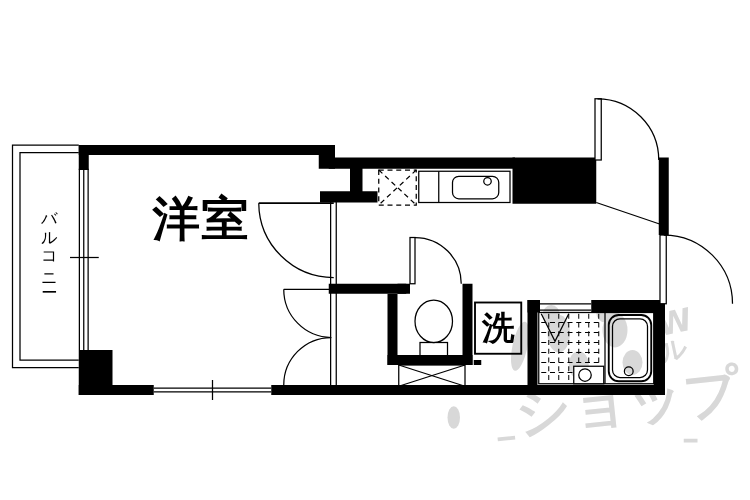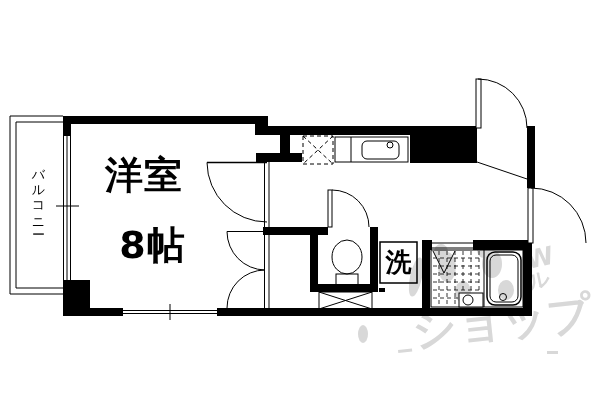--- a/index.html
+++ b/index.html
@@ -2,21 +2,21 @@
 <html><head>
 <meta charset="utf-8">
 <style>
   html,body{margin:0;padding:0;background:#fff;}
   .stage{
     position:relative;width:600px;height:400px;background:#ffffff;
     font-family:"DejaVu Sans","Liberation Sans",sans-serif;overflow:hidden;
   }
   .stage svg{position:absolute;left:0;top:0;}
   .lbl{position:absolute;color:#000;}
-  .room-name{left:105px;top:150px;width:95px;text-align:left;
+  .room-name{left:105px;top:150px;width:95px;text-align:right;
     font-size:38px;font-weight:600;letter-spacing:1px;}
   .room-size{left:105px;top:220px;width:95px;text-align:center;
     font-size:38px;font-weight:600;letter-spacing:1px;}
   .balcony-name{left:29px;top:160px;font-size:13px;letter-spacing:2px;
     writing-mode:vertical-rl;text-orientation:upright;}
   .closet-name{left:279px;top:238px;width:24px;font-size:27px;font-weight:500;
     line-height:31px;word-break:break-all;text-align:center;}
   .laundry-name{left:380px;top:242px;width:37px;height:41px;display:flex;
     align-items:center;justify-content:center;font-size:26px;font-weight:600;}
 </style>
@@ -179,16 +179,15 @@
       <g>
         <rect x="487" y="252" width="34" height="53" rx="8" stroke-width="1.5"></rect>
         <rect x="490" y="255" width="28" height="47" rx="6"></rect>
         <circle cx="503" cy="297" r="3.5"></circle>
       </g>
     </g>
   </g>
 </svg>
 
 <div class="lbl room-name">洋室</div>
-<div class="lbl room-size">8帖</div>
 <div class="lbl balcony-name">バルコニー</div>
 <div class="lbl laundry-name">洗</div>
 </div>
 
 </body></html>

